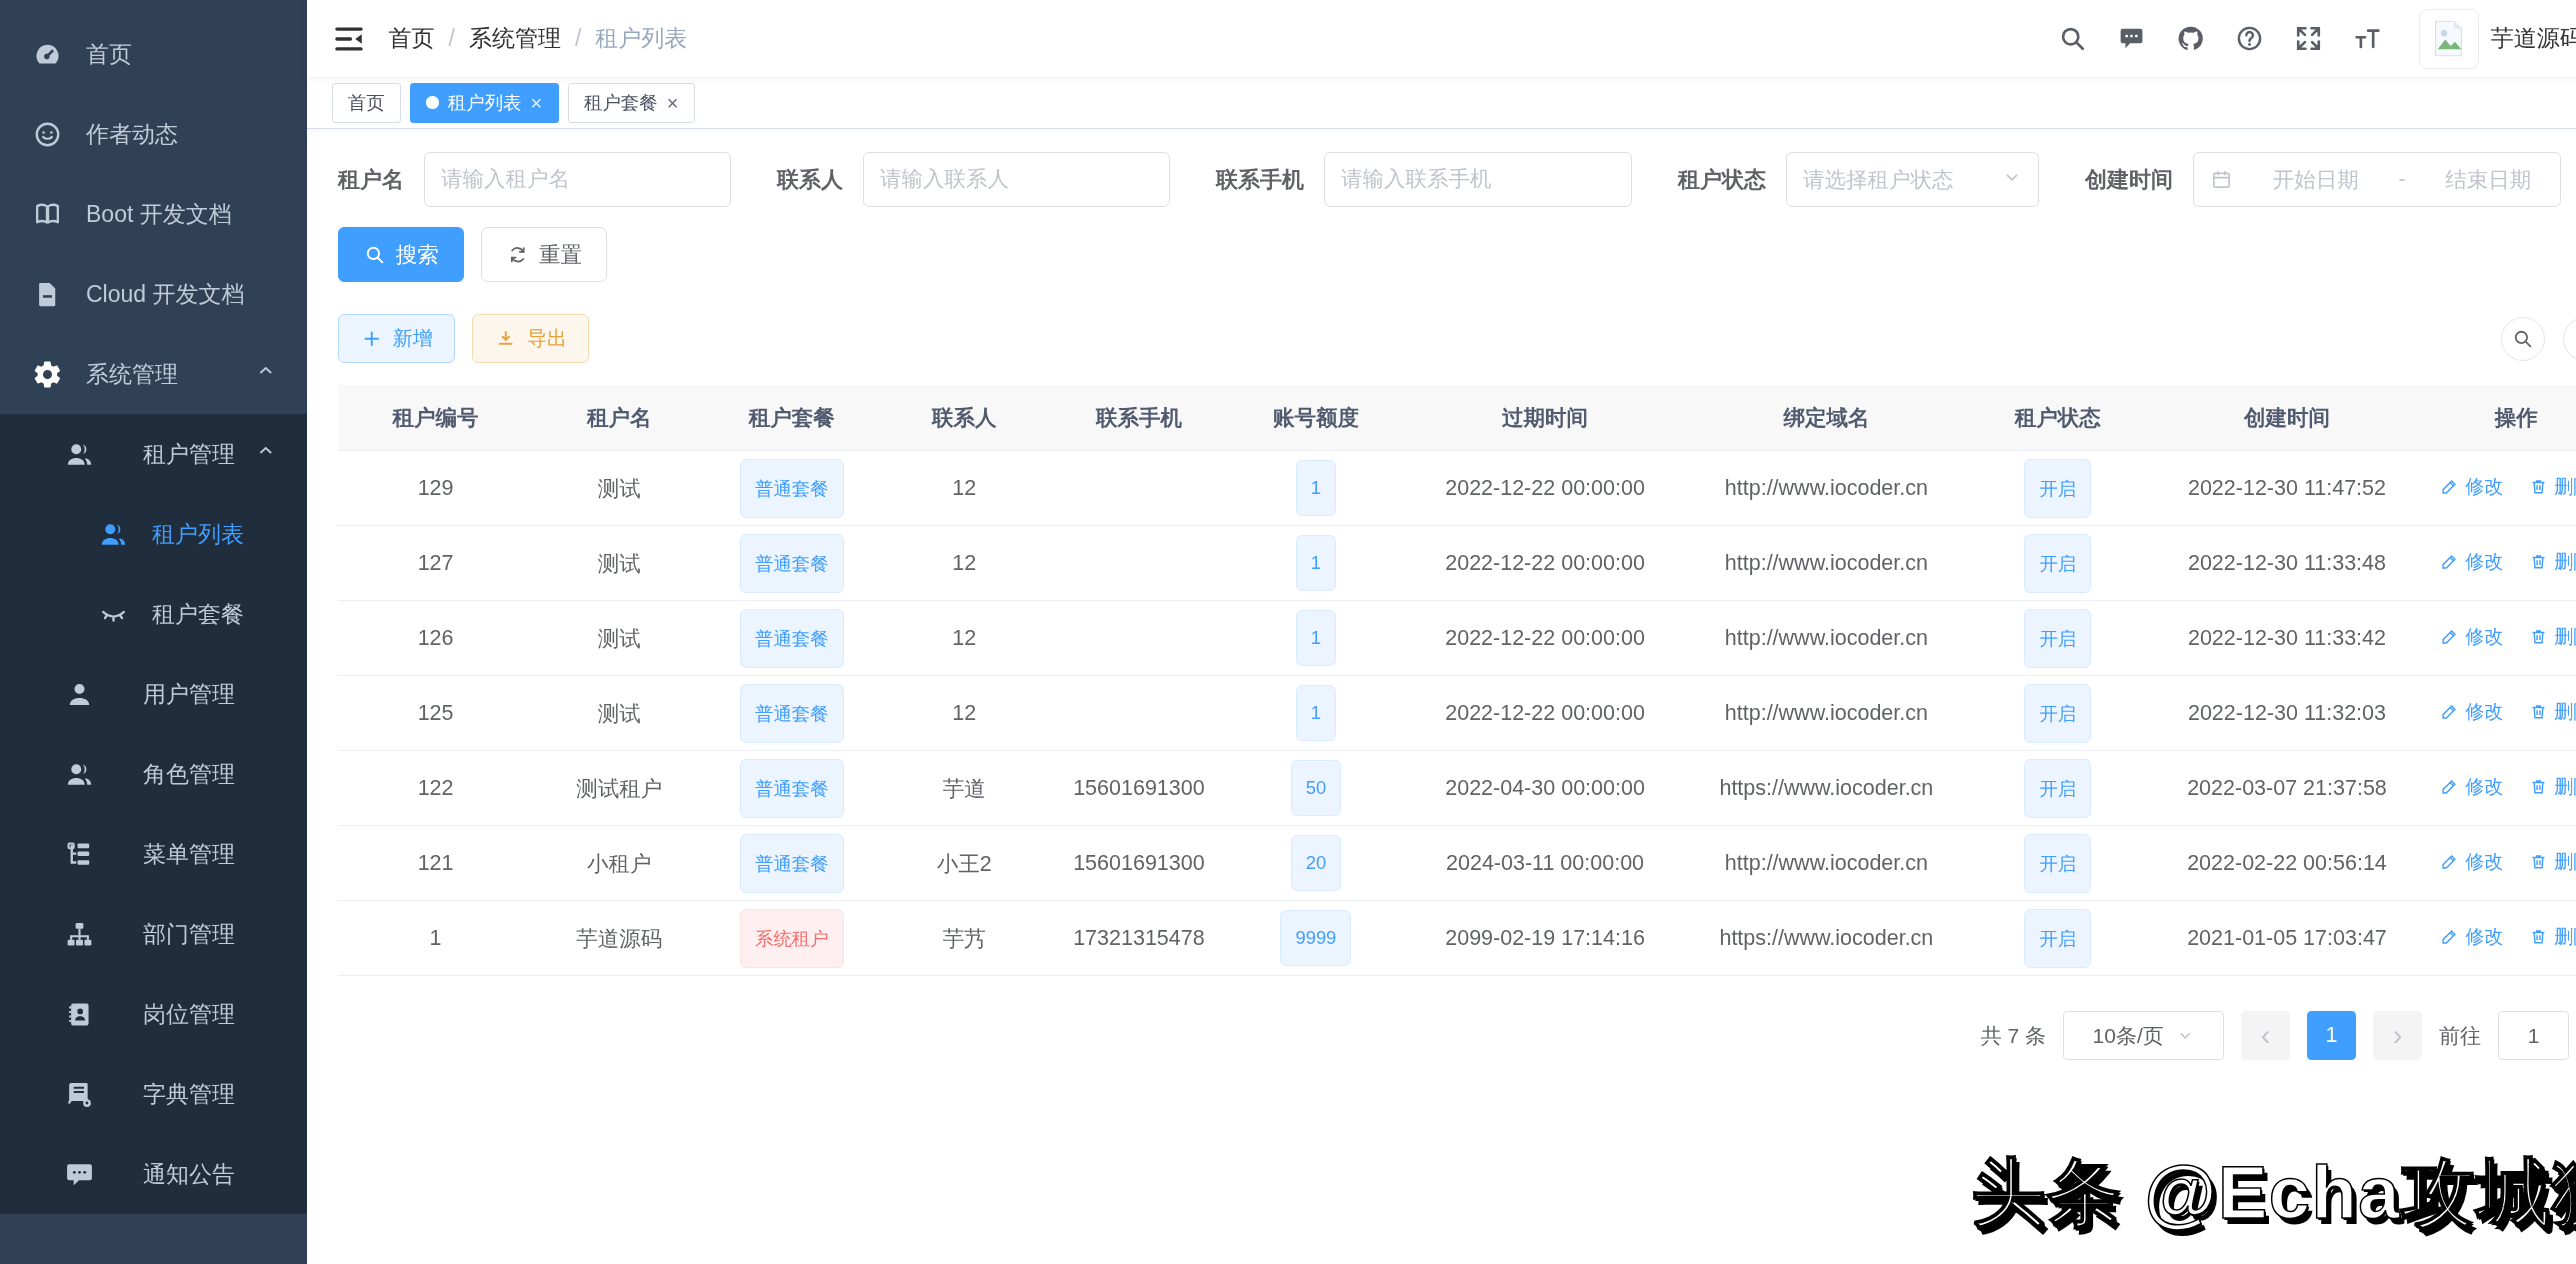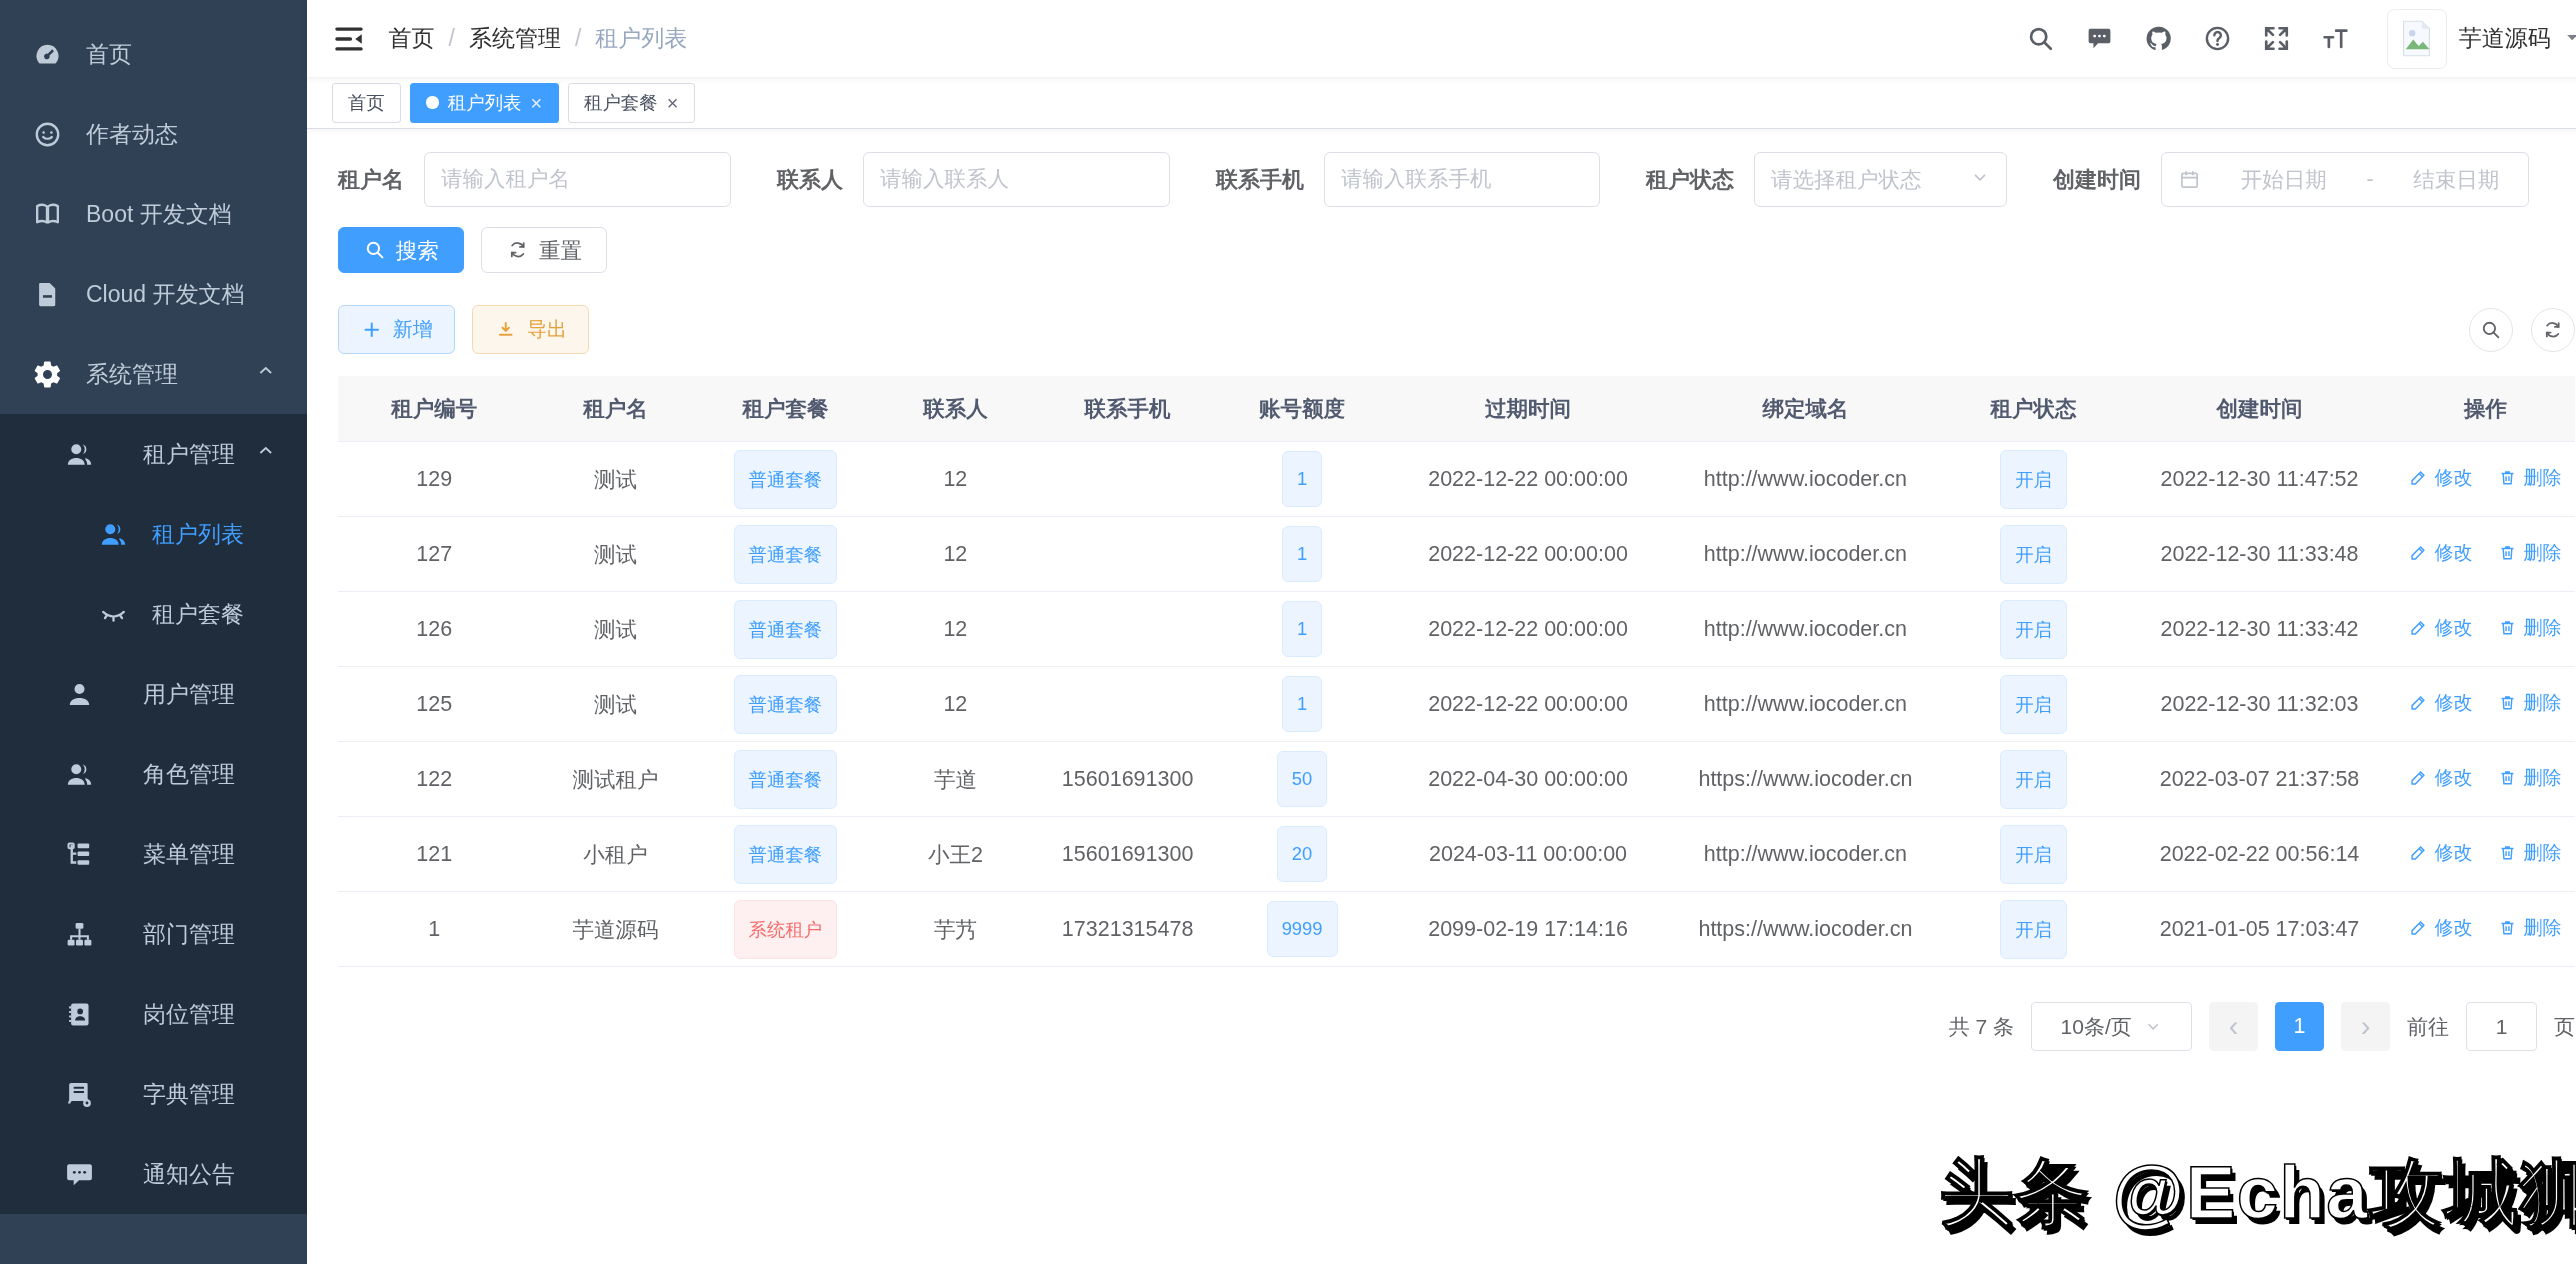--- a/index.html
+++ b/index.html
@@ -58,31 +58,31 @@
 
   
   .form-row { display:flex; align-items:center; flex-wrap:nowrap; }
   .form-item { display:flex; align-items:center; margin-right:46px; }
   .form-label { font-size:22px; font-weight:bold; color:#606266; margin-right:20px; white-space:nowrap; }
   .input-box { height:55px; border:1.5px solid #dcdfe6; border-radius:6.1px; background:#fff;
     display:flex; align-items:center; padding:0 16px; font-size:21.5px; }
   .input-box input { border:none; outline:none; width:100%; font-size:21.5px; color:#606266;
     font-family:inherit; background:transparent; }
   .input-box input::placeholder { color:#c0c4cc; }
-  .w-tenant { width:307px; } .w-contact { width:307px; } .w-mobile { width:276px;justify-content:flex-end; }
+  .w-tenant { width:307px; } .w-contact { width:307px; } .w-mobile { width:308px;justify-content:flex-end; }
   .select-box { width:253px; justify-content:space-between; cursor:pointer;align-items:center; }
   .select-box .ph { color:#c0c4cc; font-size:21.5px; }
   .select-box .sel-caret { color:#c0c4cc; } .select-box svg { width:20px; height:20px; }
   .date-box { width:368px; gap:27px; color:#c0c4cc; cursor:pointer; }
   .date-box .cal { color:#c0c4cc; display:flex; } .date-box svg { width:23px; height:23px; }
   .date-box .dtext { font-size:21.5px; color:#c0c4cc; flex:1; text-align:center; }
   .date-box .dsep { color:#c0c4cc; font-size:21.5px; }
 
   .btn-row { display:flex; align-items:center; gap:17px; margin-top:20px; }
-  .btn { height:46px; display:inline-flex; align-items:center; gap:10.7px; padding:0 24.5px;
+  .btn { height:55px; display:inline-flex; align-items:center; gap:10.7px; padding:0 24.5px;
     border-radius:6.1px; font-size:21.5px; cursor:pointer; border:1.5px solid transparent; white-space:nowrap; }
   .btn svg { width:21.5px; height:21.5px; }
   .btn-primary { background:#409eff; color:#fff; border-color:#409eff; }
   .btn-default { background:#fff; color:#606266; border-color:#dcdfe6; }
 
   .toolbar { display:flex; align-items:center; margin-top:32px; }
   .btn-sm { height:49px; padding:0 21.5px; font-size:20px; }
   .btn-plain-primary { background:#ecf5ff; border-color:#b3d8ff; color:#409eff; margin-right:17px; }
   .btn-plain-warning { background:#fdf6ec; border-color:#f5dab1; color:#e6a23c; }
   .toolbar-right { margin-left:auto; display:flex; gap:18.4px; }

